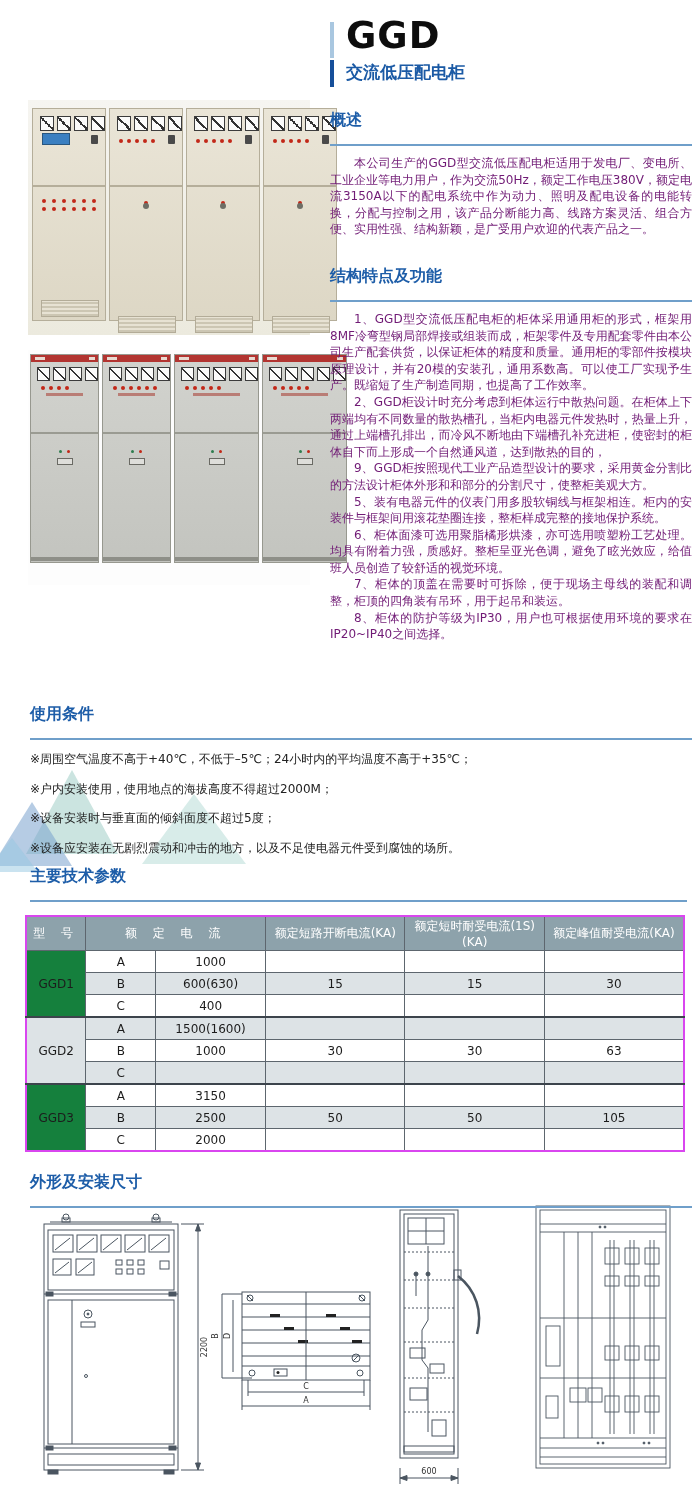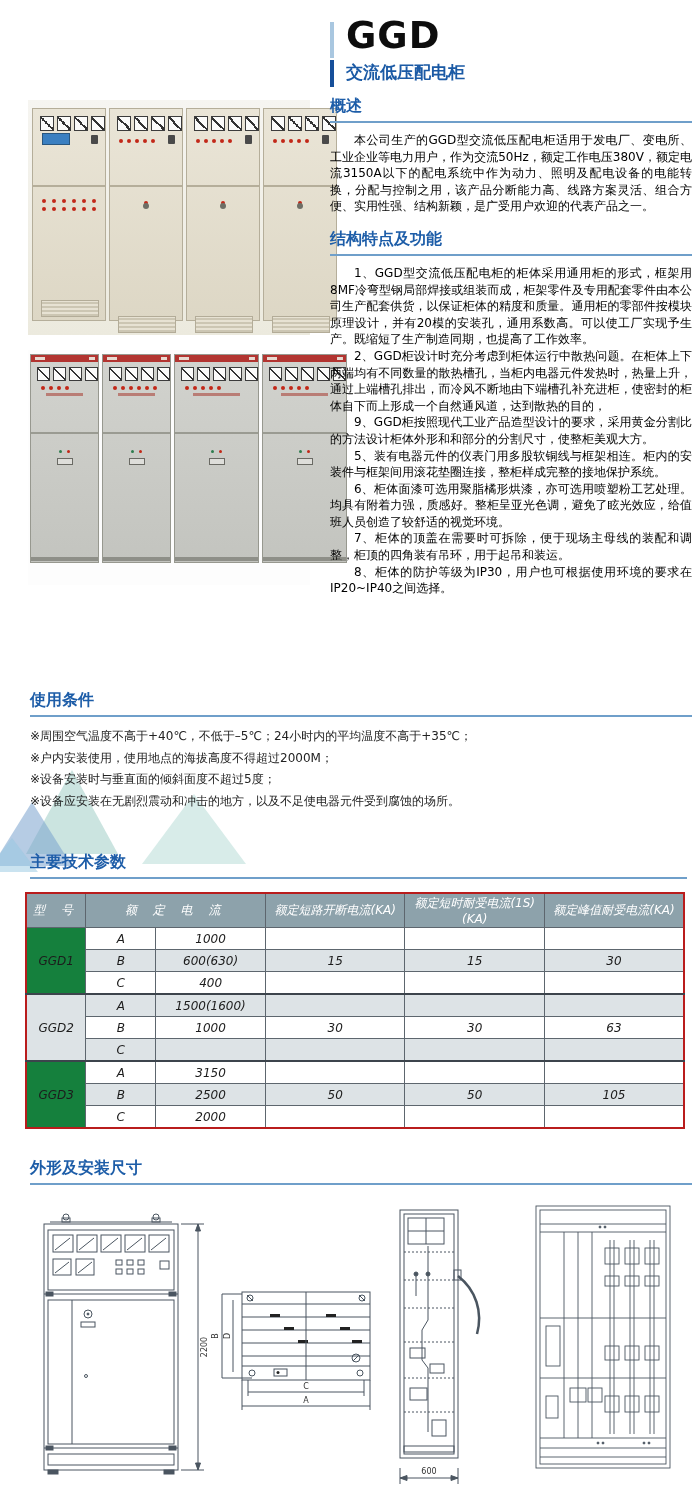--- a/index.html
+++ b/index.html
@@ -8,25 +8,25 @@
 
   
   .title-block { position:absolute; left:330px; top:14px; }
   .bar-light { position:absolute; left:0; top:8px;  width:4px; height:36px; background:#a9c7e0; }
   .bar-dark  { position:absolute; left:0; top:46px; width:4px; height:27px; background:#164f9a; }
   .title { margin:0 0 0 16px; font-size:37px; line-height:44px; font-weight:bold; color:#0d0d0d; letter-spacing:1px; }
   .subtitle { margin:3px 0 0 16px; font-size:17px; font-weight:bold; color:#1b5aa5; }
 
   
   .sec-head { font-size:16px; font-weight:bold; color:#1d5da8; border-bottom:2px solid #6f9fca;
-              padding-bottom:4px; margin:0 0 9px 0;font-family:Liberation Mono, monospace; }
+              padding-bottom:13px; margin:14px 0 9px 0;font-family:Liberation Mono, monospace; }
 
   
   .col-right { position:absolute; left:330px; top:96px; width:362px; }
-  .body { font-size:12px; line-height:16.6px; color:#000000; text-align:justify; margin:0; text-indent:2em; }
+  .body { font-size:12px; line-height:16.6px; color:#701a75; text-align:justify; margin:0; text-indent:2em; }
   .gap { height:14px; }
 
   
   .photo { position:absolute; left:28px; width:282px; height:235px; }
   .photo1 { top:100px; background:linear-gradient(#f6f5f1,#eceade); padding:0; }
   .photo1 .row { position:absolute; left:4px; right:4px; top:8px; bottom:14px; display:flex; gap:3px; }
   .photo1 .cab { flex:1; position:relative; background:linear-gradient(#eae5d7,#ddd7c5); border:1px solid #b5ae9a; }
   .photo1 .head { height:36%; border-bottom:2px solid #b5ae9a; position:relative; }
   .meters { display:flex; gap:3px; padding:7px 0 0 7px; }
   .meters i { width:12px; height:13px; background:#fbfbfa; border:1px solid #3c3c3c; display:block;
@@ -55,32 +55,32 @@
   .lbl { height:3px; width:56%; margin:3px auto 0 auto; background:#a8392f; opacity:.55; }
   .ind { display:flex; gap:5px; justify-content:center; padding-top:16px; }
   .ind i { width:3px; height:3px; border-radius:50%; display:block; }
   .ind .g { background:#2e7d4f; } .ind .r { background:#c22818; }
   .slot { width:14px; height:5px; border:1px solid #6a6a64; background:#dededa; margin:5px auto 0 auto; }
   .bbar { position:absolute; bottom:6px; left:0; width:100%; height:4px; background:#8e8f88; }
 
   
   .conditions { position:absolute; left:30px; top:690px; width:662px; z-index:2; }
   .cond-list { margin-top:9px; font-size:12px; line-height:21.5px; color:#222; }
-  .cond-item { padding-left:1em; text-indent:-1em; }
+  .cond-item { padding-left:1em; text-indent:-1em;margin-top:8px; }
   .tri { position:absolute; width:0; height:0; z-index:1; }
   .tri1 { left:26px;  top:770px; border-left:46px solid transparent; border-right:46px solid transparent; border-bottom:84px solid rgba(140,196,186,0.45); }
   .tri2 { left:-8px;  top:802px; border-left:40px solid transparent; border-right:40px solid transparent; border-bottom:64px solid rgba(122,163,205,0.55); }
   .tri3 { left:142px; top:794px; border-left:52px solid transparent; border-right:52px solid transparent; border-bottom:70px solid rgba(152,206,196,0.38); }
   .tri4 { left:-14px; top:838px; border-left:26px solid transparent; border-right:26px solid transparent; border-bottom:34px solid rgba(150,200,225,0.5); }
 
   
   .params { position:absolute; left:25px; top:852px; width:667px; z-index:2; }
   .params .sec-head { margin-left:5px; width:657px; }
   table.tech { border-collapse:collapse; width:660px; margin-top:13px; font-size:12px; color:#1c1c1c;
-               border:2px solid #b91c1c;font-style:italic; }
+               border:2px solid #d946ef; }
   table.tech th { background:#8da2ab; color:#fff; font-weight:normal; height:27px; border:1px solid #5d666e; font-size:12px; }
   table.tech th.sp { letter-spacing:6px; }
   table.tech td { height:21px; text-align:center; border:1px solid #5d666e; background:#fff; padding:0 4px; }
   table.tech tr.alt td { background:#dde3e6; }
   table.tech td.model { background:#15803d; }
   table.tech tr.grp td { border-top:2px solid #3c444c; }
 
   
   .dims-head { position:absolute; left:30px; top:1158px; width:662px; z-index:2; }
   .drw { position:absolute; }

